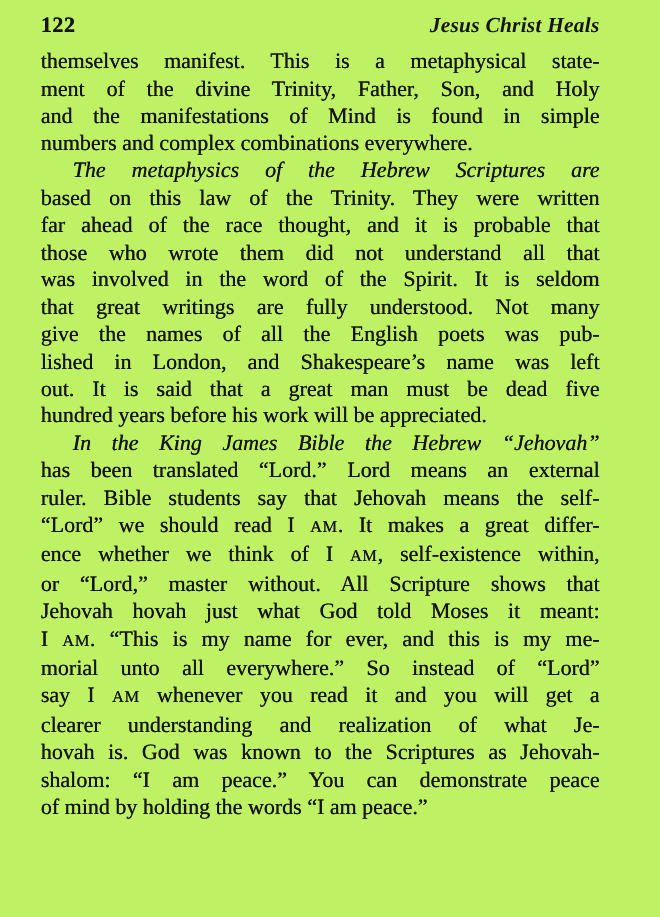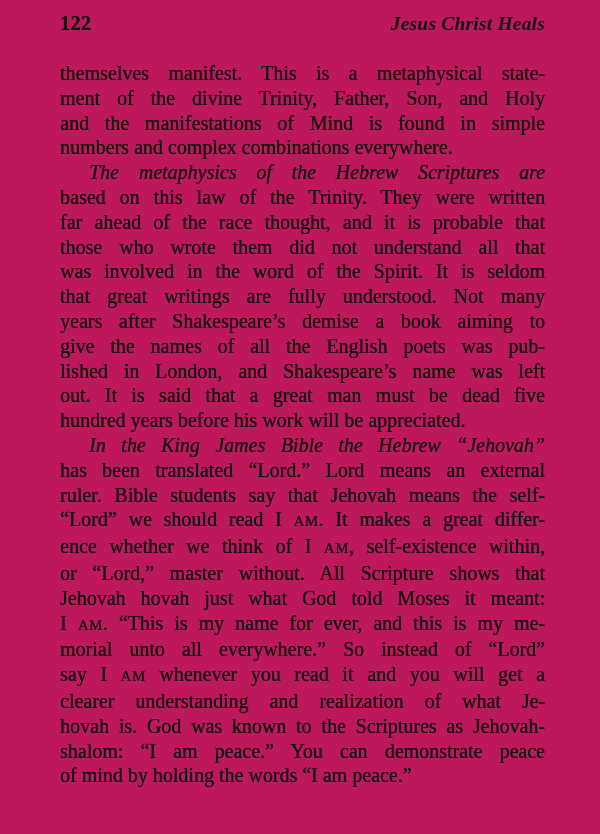--- a/index.html
+++ b/index.html
@@ -2,22 +2,22 @@
 <html><head>
 <meta charset="utf-8">
 <style>
   html, body { margin: 0; padding: 0; }
   body { background: #ffffff; }
   .page {
     position: relative;
     width: 600px;
     height: 834px;
     box-sizing: border-box;
-    background: #be185d;
-    padding: 12px 55px 0 60px;
+    background: #bef264;
+    padding: 12px 55px 0 37px;
     font-family: "Liberation Serif", "DejaVu Serif", serif;
     color: #161412;
     overflow: hidden;
   }
   .header {
     display: flex;
     justify-content: space-between;
     align-items: baseline;
     font-size: 20px;
     line-height: 22px;
@@ -27,21 +27,21 @@
     letter-spacing: 0.5px;
     text-shadow: 0.3px 0 0 currentColor;
   }
   .running-title {
     font-style: italic;
     font-weight: bold;
     font-size: 19.5px;
     letter-spacing: 0.2px;
   }
   .body-text {
-    margin-top: 26px;
+    margin-top: 9px;
     font-size: 20px;
     line-height: 24.8px;
     text-shadow: 0.25px 0 0 currentColor;
   }
   .paragraph { margin: 0; }
   .line {
     text-align: justify;
     text-align-last: justify;
   }
   .line.para-end { text-align-last: left; }
@@ -63,21 +63,20 @@
         <div class="line">and the manifestations of Mind is found in simple</div>
         <div class="line para-end">numbers and complex combinations everywhere.</div>
       </div>
       <div class="paragraph">
         <div class="line indent">The metaphysics of the Hebrew Scriptures are</div>
         <div class="line">based on this law of the Trinity. They were written</div>
         <div class="line">far ahead of the race thought, and it is probable that</div>
         <div class="line">those who wrote them did not understand all that</div>
         <div class="line">was involved in the word of the Spirit. It is seldom</div>
         <div class="line">that great writings are fully understood. Not many</div>
-        <div class="line">years after Shakespeare’s demise a book aiming to</div>
         <div class="line">give the names of all the English poets was pub-</div>
         <div class="line">lished in London, and Shakespeare’s name was left</div>
         <div class="line">out. It is said that a great man must be dead five</div>
         <div class="line para-end">hundred years before his work will be appreciated.</div>
       </div>
       <div class="paragraph">
         <div class="line indent">In the King James Bible the Hebrew “Jehovah”</div>
         <div class="line">has been translated “Lord.” Lord means an external</div>
         <div class="line">ruler. Bible students say that Jehovah means the self-</div>
         <div class="line">“Lord” we should read I <span class="sc">AM</span>. It makes a great differ-</div>

